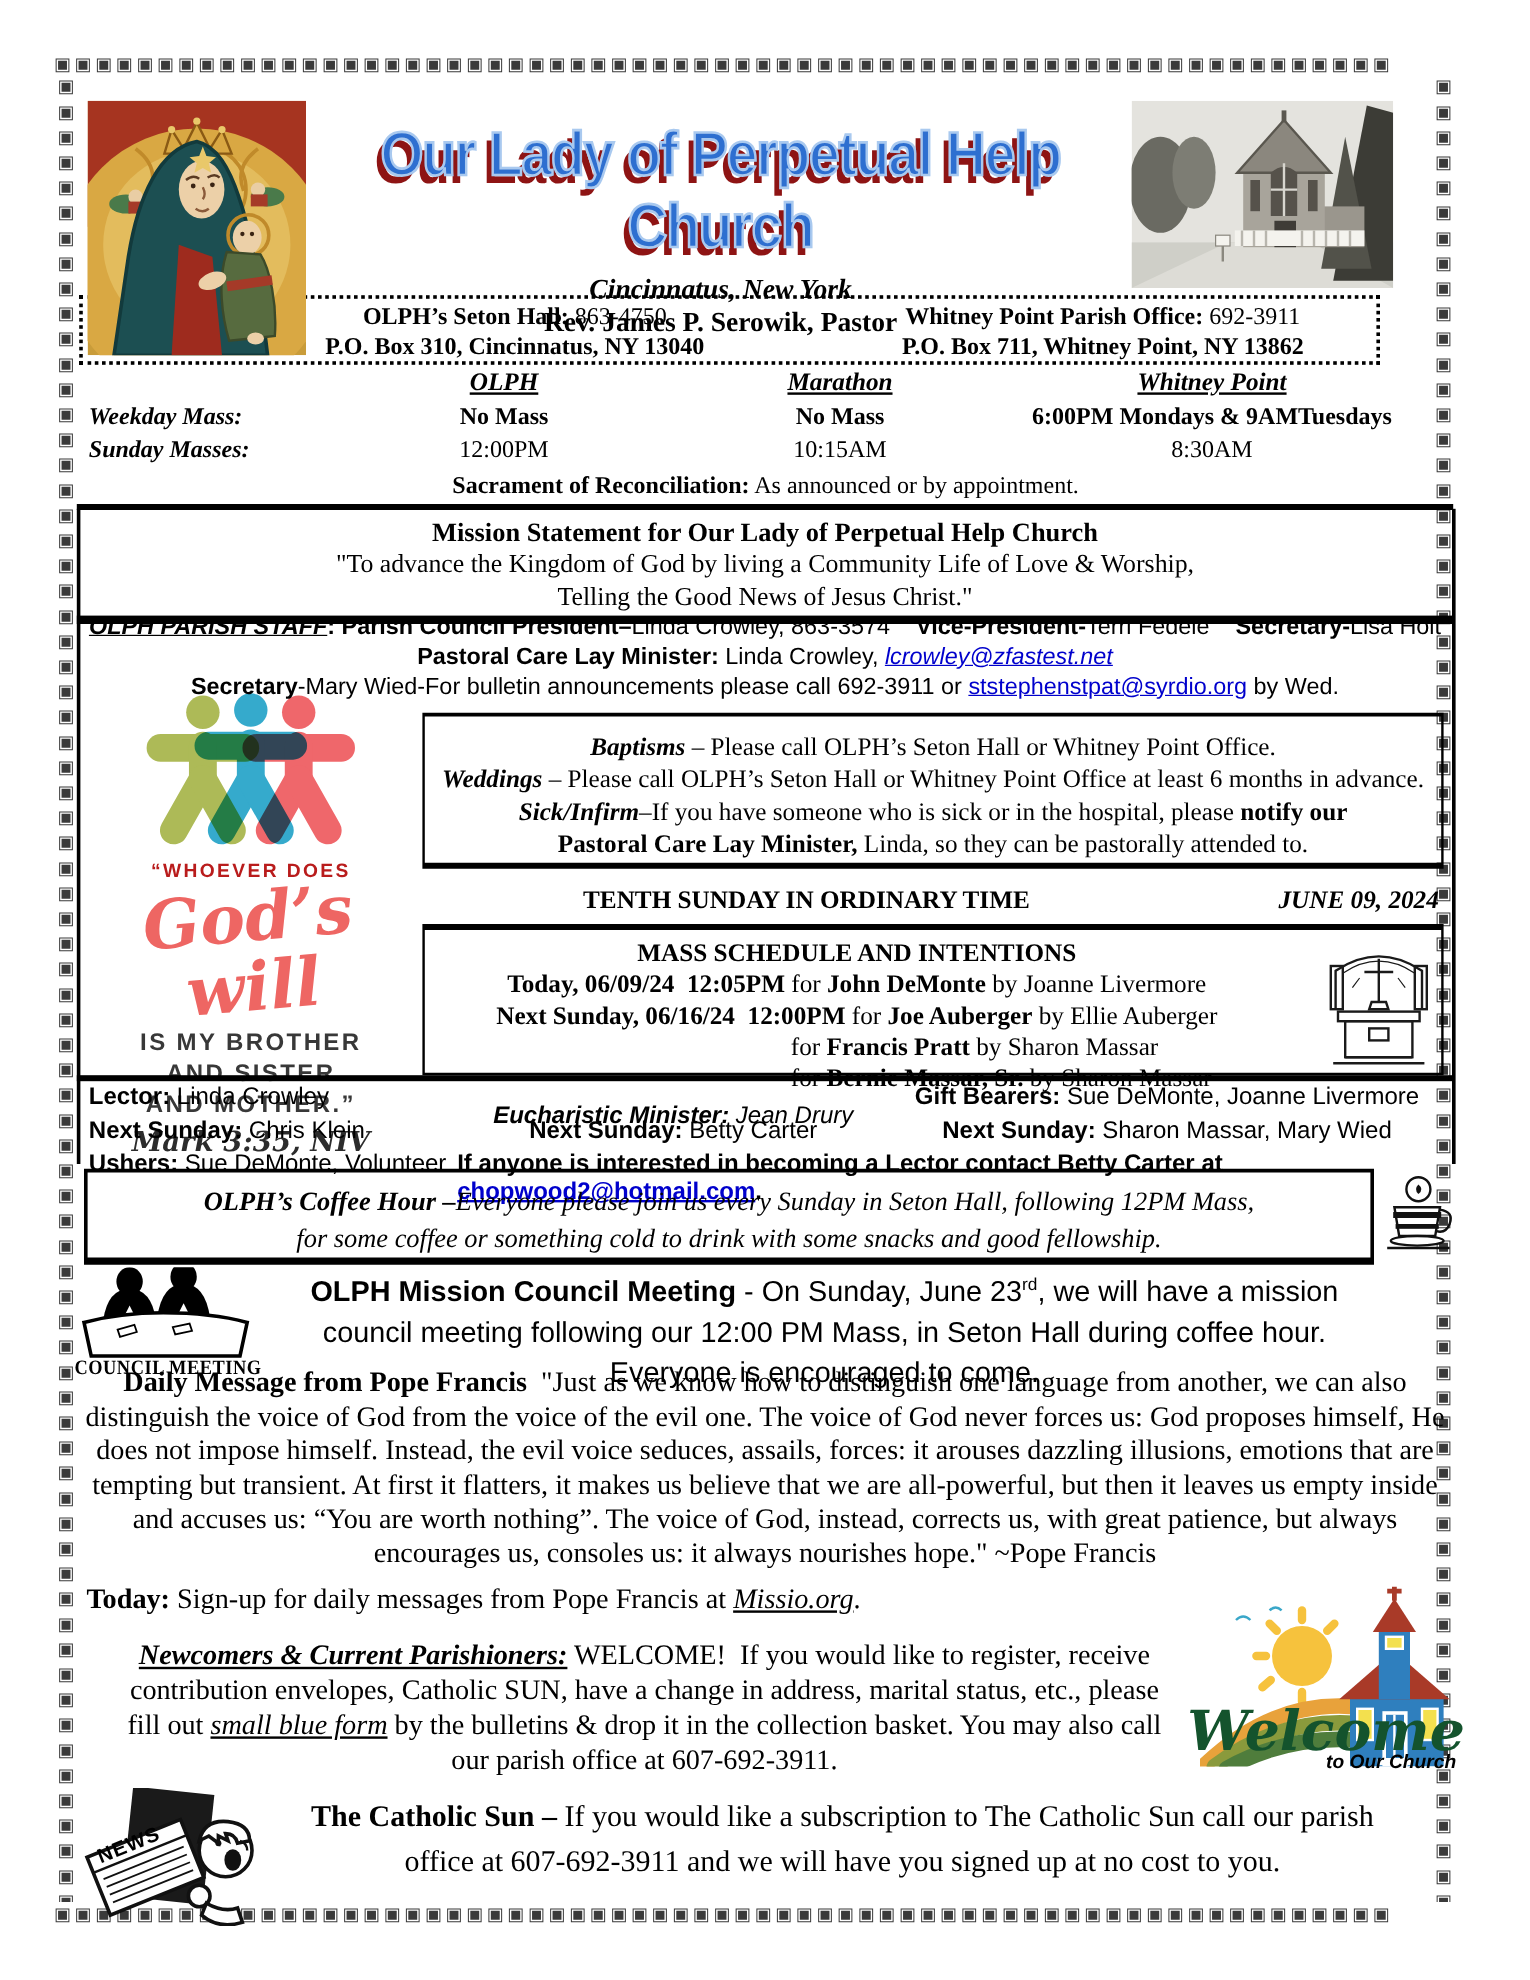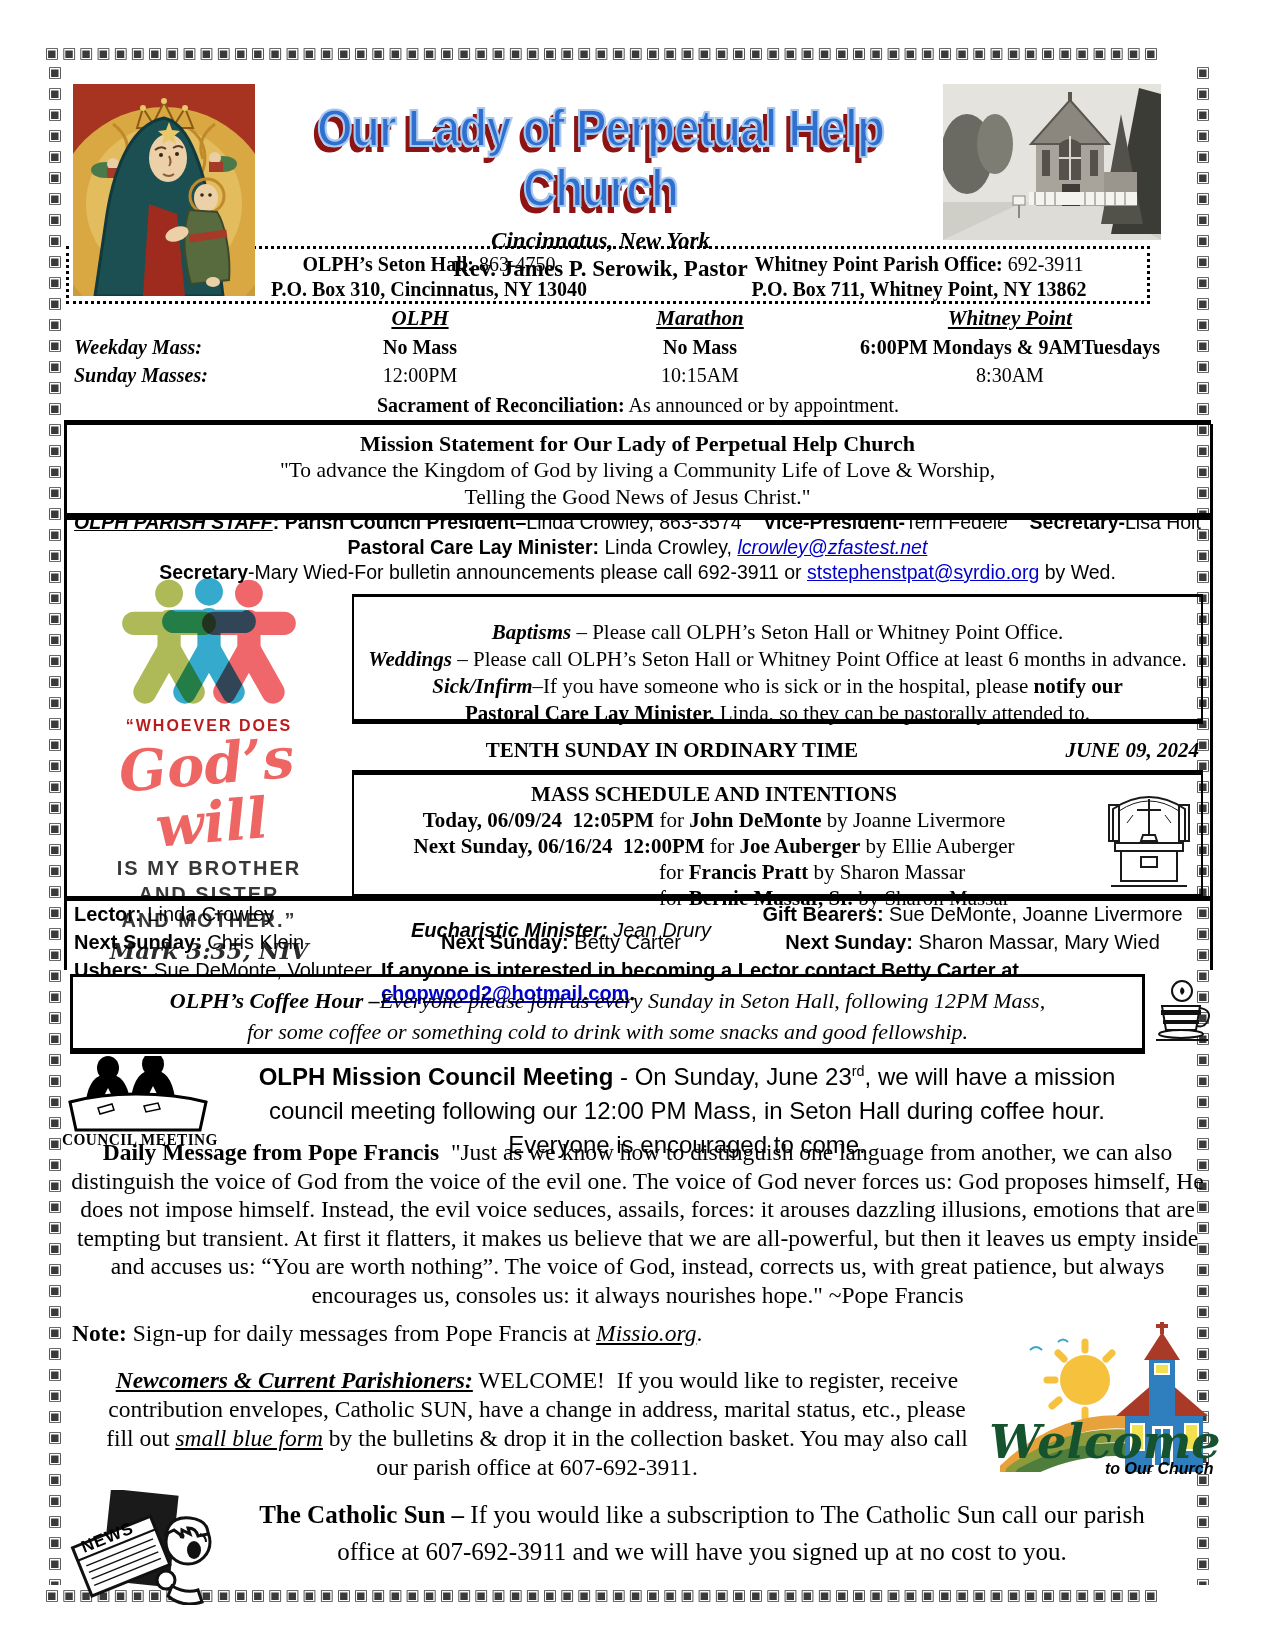--- a/index.html
+++ b/index.html
@@ -170,21 +170,21 @@
       <span class="b u">OLPH PARISH STAFF</span><span class="b">: </span><span class="b">Parish Council President–</span><span class="pre">Linda Crowley, 863-3574    </span><span class="b">Vice-President-</span><span class="pre">Terri Fedele    </span><span class="b">Secretary-</span><span>Lisa Holt</span>
     </div>
     <div class="ctr">
       <span class="b">Pastoral Care Lay Minister:</span><span> Linda Crowley, </span><a class="link i" href="#">lcrowley@zfastest.net</a>
     </div>
     <div class="ctr">
       <span class="b">Secretary</span><span>-Mary Wied-For bulletin announcements please call 692-3911 or </span><a class="link" href="#">ststephenstpat@syrdio.org</a><span> by Wed.</span>
     </div>
   </div>
 
-  <div class="abs ser ctr" style="left:352px;top:594px;width:851px;height:130px;border:2px solid #000;border-top-width:3px;border-bottom-width:5px;font-size:21px;line-height:27px;padding-top:22px;box-sizing:border-box;">
+  <div class="abs ser ctr" style="left:352px;top:594px;width:851px;height:130px;border:2px solid #000;border-top-width:3px;border-bottom-width:5px;font-size:21px;line-height:27px;padding-top:12px;box-sizing:border-box;">
     <div><span class="b i">Baptisms</span><span> – Please call OLPH’s Seton Hall or Whitney Point Office.</span></div>
     <div><span class="b i">Weddings</span><span> – Please call OLPH’s Seton Hall or Whitney Point Office at least 6 months in advance.</span></div>
     <div><span class="b i">Sick/Infirm</span><span>–If you have someone who is sick or in the hospital, please </span><span class="b">notify our</span></div>
     <div><span class="b">Pastoral Care Lay Minister,</span><span> Linda, so they can be pastorally attended to.</span></div>
   </div>
 
   <div class="abs ctr" style="left:70px;top:575px;width:278px;">
     <svg width="230" height="130" viewBox="0 0 230 140">
       <g style="mix-blend-mode:multiply" stroke="#a9b64e" fill="#a9b64e" opacity="0.95">
         <circle cx="72" cy="20" r="15" stroke="none"></circle>
@@ -301,21 +301,21 @@
   <div class="abs ser b" style="left:50px;top:1130px;width:180px;text-align:center;font-size:17px;letter-spacing:0.5px;transform:scaleX(0.9);">COUNCIL MEETING</div>
 
   <div class="abs san ctr" style="left:222px;top:1054px;width:930px;font-size:24px;line-height:34px;">
     <span class="b">OLPH Mission Council Meeting</span><span> - On Sunday, June 23</span><span style="vertical-align:super;font-size:0.6em;">rd</span><span>, we will have a mission council meeting following our 12:00 PM Mass, in Seton Hall during coffee hour. Everyone is encouraged to come.</span>
   </div>
 
   <div class="abs ser ctr" style="left:66px;top:1138px;width:1143px;font-size:23.5px;line-height:28.5px;">
     <span class="b">Daily Message from Pope Francis</span><span class="pre">  "Just as we know how to distinguish one language from another, we can also distinguish the voice of God from the voice of the evil one. The voice of God never forces us: God proposes himself, He does not impose himself. Instead, the evil voice seduces, assails, forces: it arouses dazzling illusions, emotions that are tempting but transient. At first it flatters, it makes us believe that we are all-powerful, but then it leaves us empty inside and accuses us: “You are worth nothing”. The voice of God, instead, corrects us, with great patience, but always encourages us, consoles us: it always nourishes hope." ~Pope Francis</span>
   </div>
   <div class="abs ser" style="left:72px;top:1320px;width:1100px;font-size:23.5px;">
-    <span class="b">Note:</span><span> Sign-up for daily messages from Pope Francis at </span><a class="u" style="color:#000;text-align:center;" href="#">Missio.org</a><span>.</span>
+    <span class="b">Today:</span><span> Sign-up for daily messages from Pope Francis at </span><a class="u" style="color:#000;text-align:center;" href="#">Missio.org</a><span>.</span>
   </div>
 
   <div class="abs ser ctr" style="left:92px;top:1366px;width:890px;font-size:23.5px;line-height:29px;">
     <span class="b u">Newcomers &amp; Current Parishioners:</span><span class="pre"> WELCOME!  If you would like to register, receive contribution envelopes, Catholic SUN, have a change in address, marital status, etc., please fill out </span><span class="u">small blue form</span><span> by the bulletins &amp; drop it in the collection basket. You may also call our parish office at 607-692-3911.</span>
   </div>
 
   <svg class="abs" style="left:1000px;top:1322px;" width="215" height="150" viewBox="0 0 215 150">
     <path d="M30,28 q6,-6 12,0 M58,20 q5,-5 10,0" stroke="#3aa7c9" stroke-width="2" fill="none"></path>
     <g fill="#f6c23d">
       <circle cx="85" cy="58" r="25"></circle>

